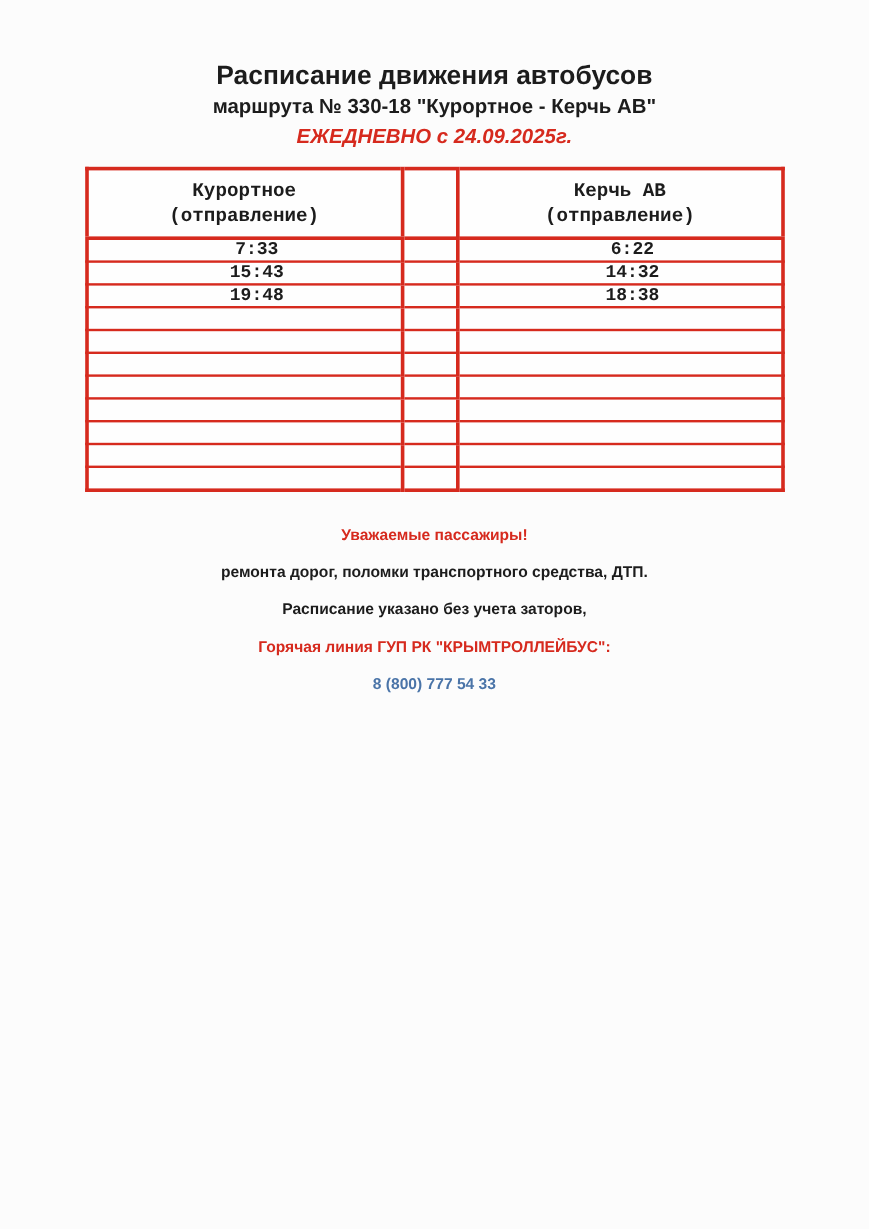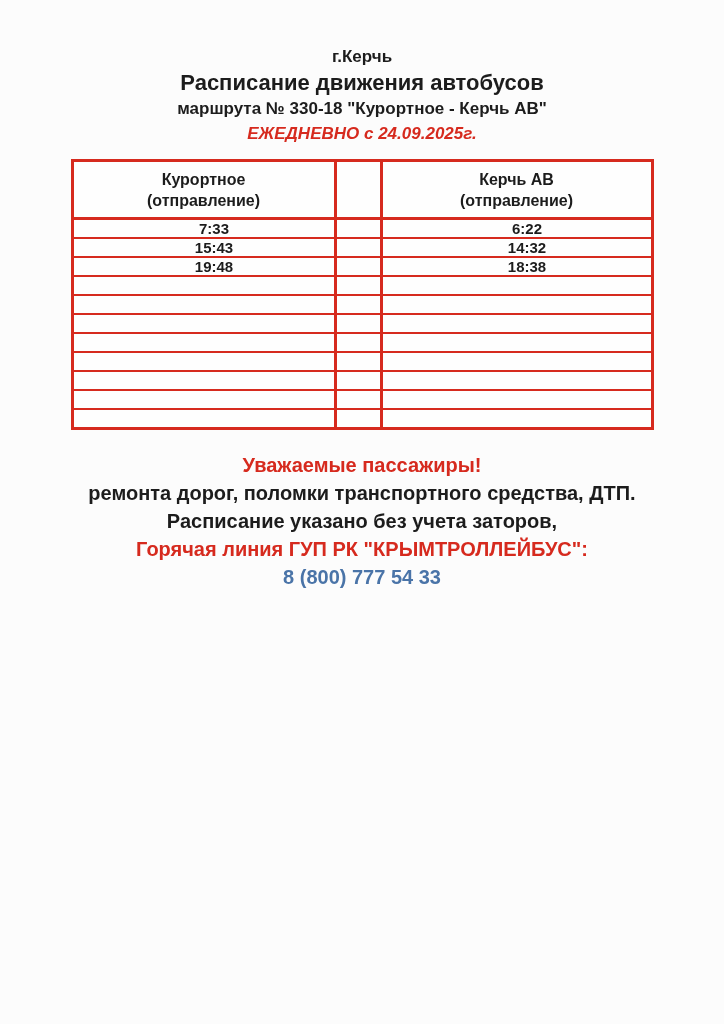--- a/index.html
+++ b/index.html
@@ -26,20 +26,21 @@
   .route { font-size: 17px; line-height: 21px; margin-top: 3px; }
   .daily { font-size: 17px; line-height: 21px; margin-top: 4px; color: var(--red); font-style: italic; }
 
   table.schedule {
     border-collapse: collapse;
     table-layout: fixed;
     width: 580px;
     margin: 15px auto 0;
     border: 3px solid var(--red);
     background: #fefefe;
+    font-family: Liberation Mono, monospace;
   }
   .schedule th, .schedule td {
     border: 2px solid var(--red);
     text-align: center;
     vertical-align: middle;
     padding: 0;
     overflow: hidden;
   }
   .schedule thead th {
     height: 58px;
@@ -51,32 +52,31 @@
     height: 19px;
     font-size: 15px;
     padding-left: 21px;
   }
   .col-mid {
     border-left: 3px solid var(--red) !important;
     border-right: 3px solid var(--red) !important;
   }
 
   .footer { margin-top: 26px; text-align: center; }
-  .footer div { font-size: 20px; line-height: 19px; margin-bottom: 9px; }
+  .footer div { font-size: 13px; line-height: 19px; margin-bottom: 9px; margin-top: 12px; }
   .footer .red  { color: var(--red); }
   .footer .black{ color: var(--ink); }
   .footer .blue { color: var(--blue); }
 </style>
 </head>
 <body>
 
 <div class="page">
 
   <div class="header">
-    <div class="city">г.Керчь</div>
     <div class="main-title">Расписание движения автобусов</div>
     <div class="route">маршрута № 330-18 "Курортное - Керчь АВ"</div>
     <div class="daily">ЕЖЕДНЕВНО с 24.09.2025г.</div>
   </div>
 
   <table class="schedule">
     <colgroup>
       <col style="width:263px">
       <col style="width:46px">
       <col style="width:271px">

